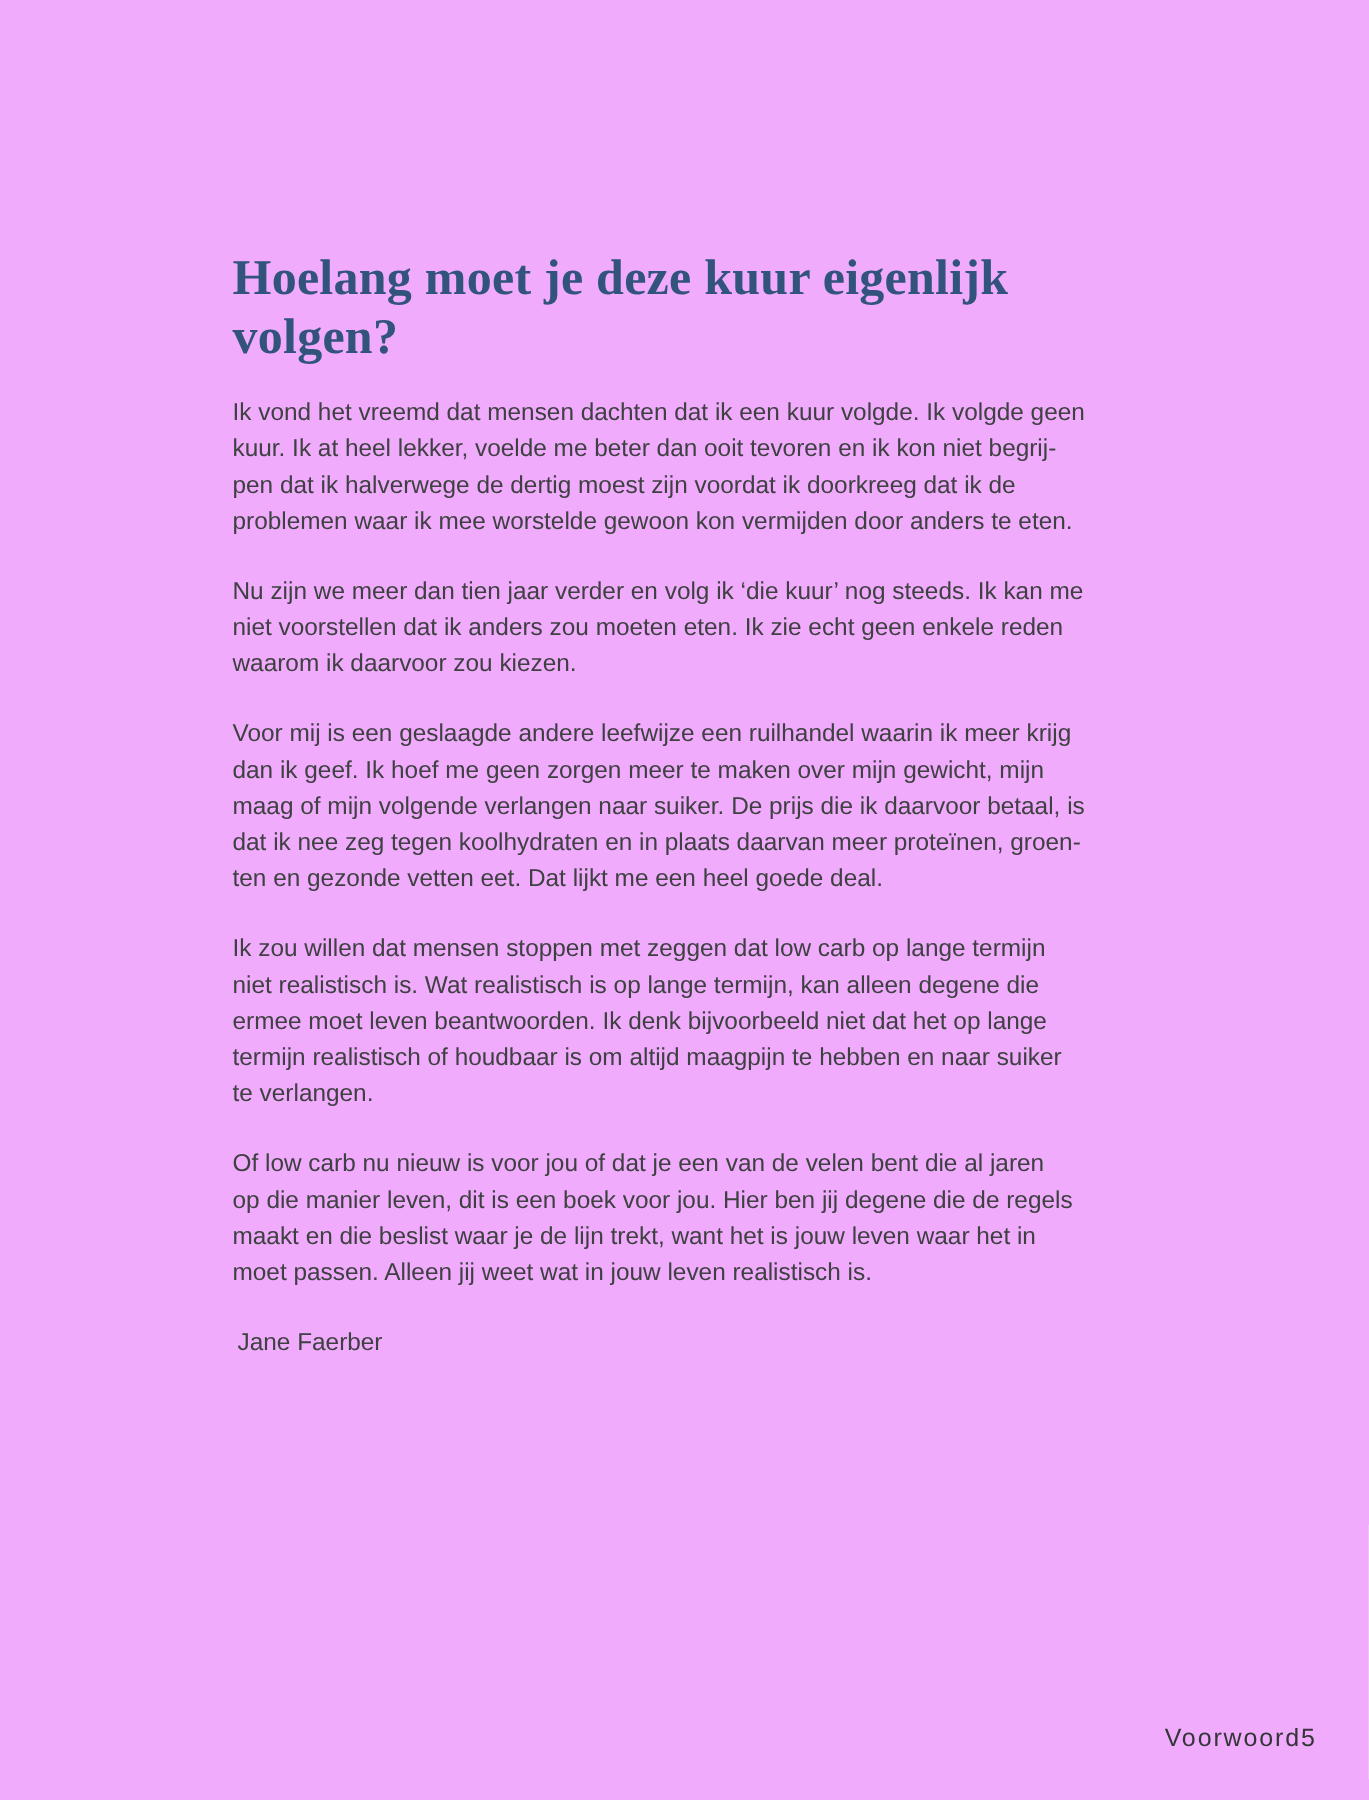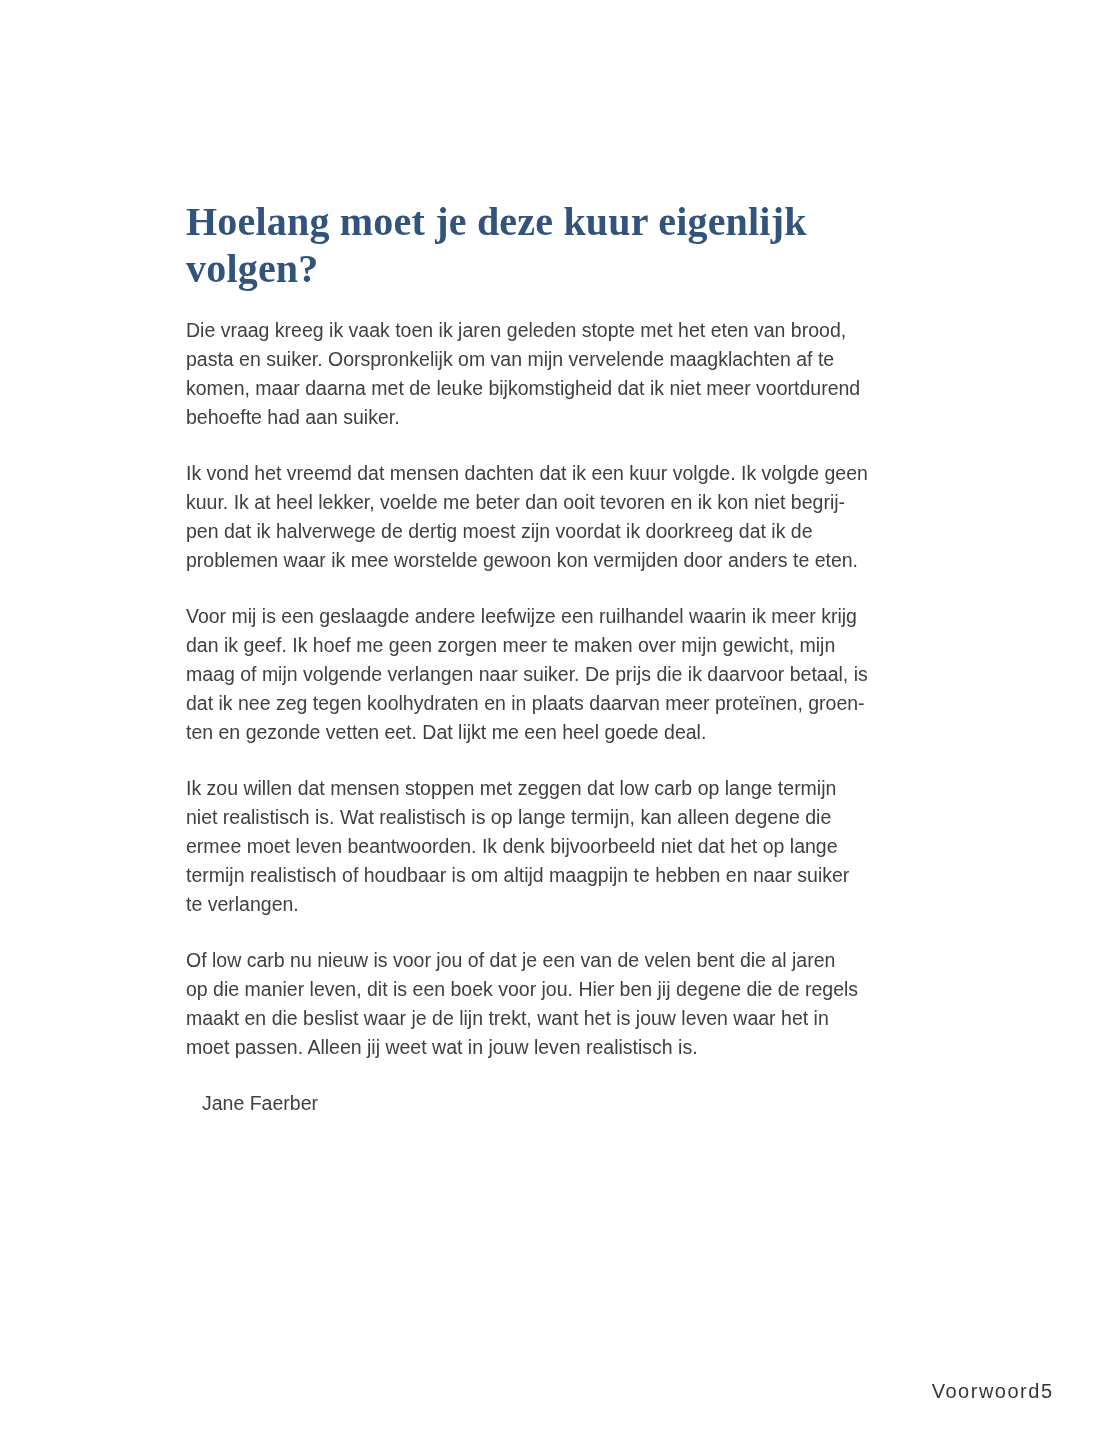--- a/index.html
+++ b/index.html
@@ -4,21 +4,21 @@
 <style>
   html, body {
     margin: 0;
     padding: 0;
     background: #e9eae8;
   }
   .page {
     position: relative;
     width: 1095px;
     height: 1440px;
-    background: #ffffff;
+    background: #f0abfc;
     overflow: hidden;
     font-family: "Liberation Sans", "DejaVu Sans", sans-serif;
   }
   .content {
     position: absolute;
     left: 186px;
     top: 198px;
     width: 800px;
   }
   .page-title {
@@ -38,21 +38,21 @@
     color: #3e4041;
     white-space: pre-line;
   }
   .closing-line {
     margin: 0 0 27px 0;
     font-size: 19.5px;
     line-height: 29px;
     color: #3e4041;
   }
   .author-signature {
-    margin: 16px;
+    margin: 4px;
     font-size: 19.5px;
     line-height: 29px;
     color: #3e4041;
   }
   .footer {
     position: absolute;
     top: 1380px;
     right: 43px;
     display: flex;
     align-items: baseline;
@@ -64,30 +64,29 @@
   }
 </style>
 </head>
 <body>
 
 <div class="page">
   <div class="content">
     <h1 class="page-title">Hoelang moet je deze kuur eigenlijk
 volgen?</h1>
 
-    <p class="body-paragraph">Die vraag kreeg ik vaak toen ik jaren geleden stopte met het eten van brood,
-pasta en suiker. Oorspronkelijk om van mijn vervelende maagklachten af te
-komen, maar daarna met de leuke bijkomstigheid dat ik niet meer voortdurend
-behoefte had aan suiker.</p>
 
     <p class="body-paragraph">Ik vond het vreemd dat mensen dachten dat ik een kuur volgde. Ik volgde geen
 kuur. Ik at heel lekker, voelde me beter dan ooit tevoren en ik kon niet begrij-
 pen dat ik halverwege de dertig moest zijn voordat ik doorkreeg dat ik de
 problemen waar ik mee worstelde gewoon kon vermijden door anders te eten.</p>
 
+    <p class="body-paragraph">Nu zijn we meer dan tien jaar verder en volg ik ‘die kuur’ nog steeds. Ik kan me
+niet voorstellen dat ik anders zou moeten eten. Ik zie echt geen enkele reden
+waarom ik daarvoor zou kiezen.</p>
 
     <p class="body-paragraph">Voor mij is een geslaagde andere leefwijze een ruilhandel waarin ik meer krijg
 dan ik geef. Ik hoef me geen zorgen meer te maken over mijn gewicht, mijn
 maag of mijn volgende verlangen naar suiker. De prijs die ik daarvoor betaal, is
 dat ik nee zeg tegen koolhydraten en in plaats daarvan meer proteïnen, groen-
 ten en gezonde vetten eet. Dat lijkt me een heel goede deal.</p>
 
     <p class="body-paragraph">Ik zou willen dat mensen stoppen met zeggen dat low carb op lange termijn
 niet realistisch is. Wat realistisch is op lange termijn, kan alleen degene die
 ermee moet leven beantwoorden. Ik denk bijvoorbeeld niet dat het op lange

